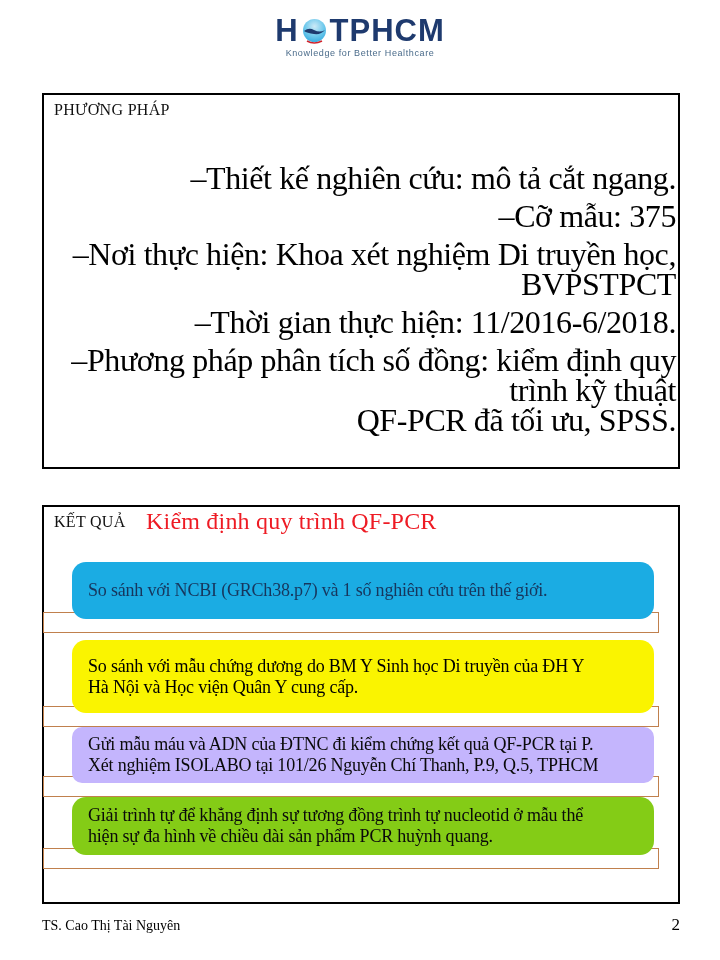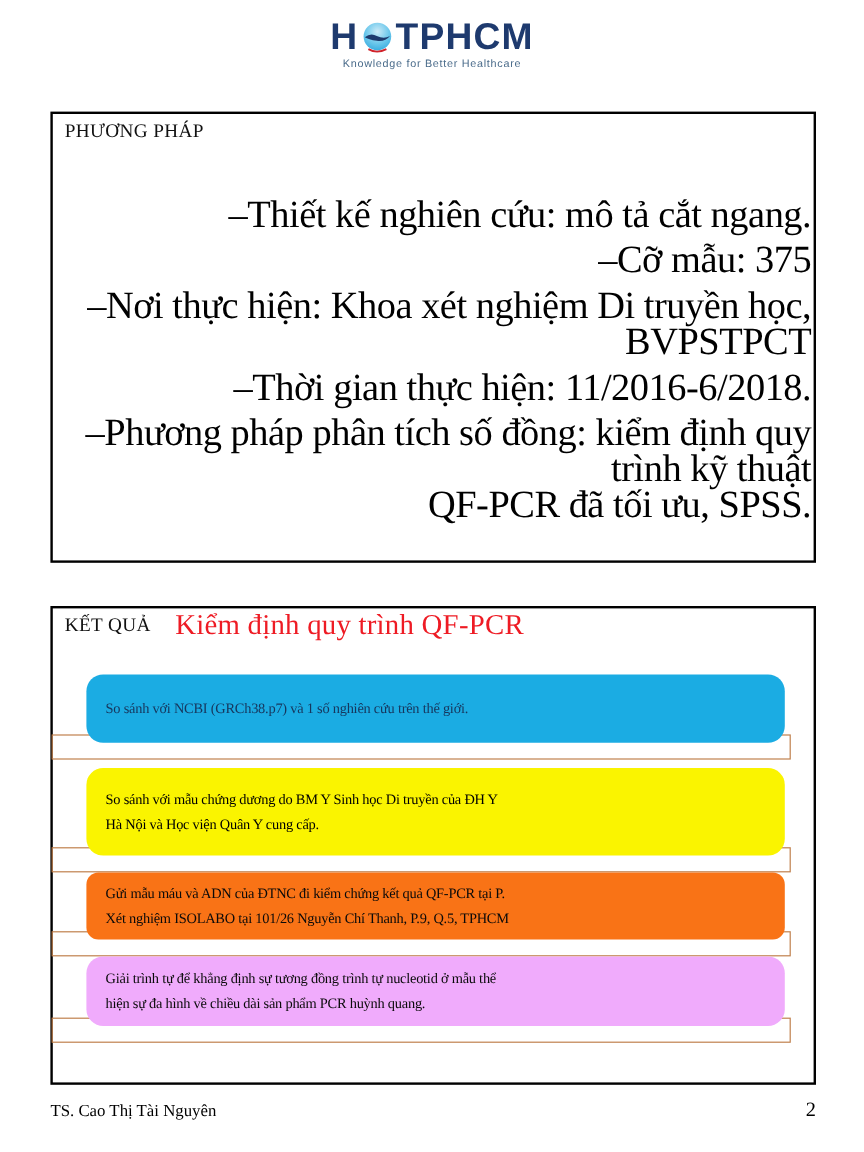--- a/index.html
+++ b/index.html
@@ -41,21 +41,21 @@
   .results-title{
     position:absolute;top:1px;left:102px;font-size:24px;letter-spacing:.2px;
   }
   .connector{
     position:absolute;left:-1px;width:616px;height:21px;
     border:1.5px solid #C0804D;background:transparent;box-sizing:border-box;z-index:0;
   }
   .item-box{
     position:absolute;left:28px;width:582px;z-index:1;box-sizing:border-box;
     display:flex;align-items:center;border-radius:14px;
-    font-size:12px;line-height:21px;white-space:pre-line;
+    font-size:18px;line-height:21px;white-space:pre-line;
     padding:0 16px;letter-spacing:-0.2px;
   }
   #item-0{top:55px;height:57px;}
   #conn-0{top:105px;}
   #item-1{top:133px;height:73px;}
   #conn-1{top:199px;}
   #item-2{top:220px;height:56px;border-radius:10px;}
   #conn-2{top:269px;}
   #item-3{top:290px;height:58px;}
   #conn-3{top:341px;}
@@ -107,24 +107,24 @@
   <div class="results-title" style="color: rgb(238, 27, 36);">Kiểm định quy trình QF-PCR</div>
 
   <div class="connector" id="conn-0" style="border-color: rgb(192, 128, 77);"></div>
   <div class="item-box" id="item-0" style="background: rgb(27, 172, 227); color: rgb(23, 54, 93);">So sánh với NCBI (GRCh38.p7) và 1 số nghiên cứu trên thế giới.</div>
 
   <div class="connector" id="conn-1" style="border-color: rgb(192, 128, 77);"></div>
   <div class="item-box" id="item-1" style="background: rgb(250, 244, 0); color: #000000;">So sánh với mẫu chứng dương do BM Y Sinh học Di truyền của ĐH Y
 Hà Nội và Học viện Quân Y cung cấp.</div>
 
   <div class="connector" id="conn-2" style="border-color: rgb(192, 128, 77);"></div>
-  <div class="item-box" id="item-2" style="background: #f97316; color: rgb(10, 10, 10);">Gửi mẫu máu và ADN của ĐTNC đi kiểm chứng kết quả QF-PCR tại P.
+  <div class="item-box" id="item-2" style="background: #c4b5fd; color: rgb(10, 10, 10);">Gửi mẫu máu và ADN của ĐTNC đi kiểm chứng kết quả QF-PCR tại P.
 Xét nghiệm ISOLABO tại 101/26 Nguyễn Chí Thanh, P.9, Q.5, TPHCM</div>
 
   <div class="connector" id="conn-3" style="border-color: rgb(192, 128, 77);"></div>
-  <div class="item-box" id="item-3" style="background: #f0abfc; color: rgb(10, 10, 10);">Giải trình tự để khẳng định sự tương đồng trình tự nucleotid ở mẫu thể
+  <div class="item-box" id="item-3" style="background: #84cc16; color: rgb(10, 10, 10);">Giải trình tự để khẳng định sự tương đồng trình tự nucleotid ở mẫu thể
 hiện sự đa hình về chiều dài sản phẩm PCR huỳnh quang.</div>
 </div>
 
 <div class="footer">
   <span class="footer-author">TS. Cao Thị Tài Nguyên</span>
   <span class="footer-page">2</span>
 </div>
 
 </body></html>

